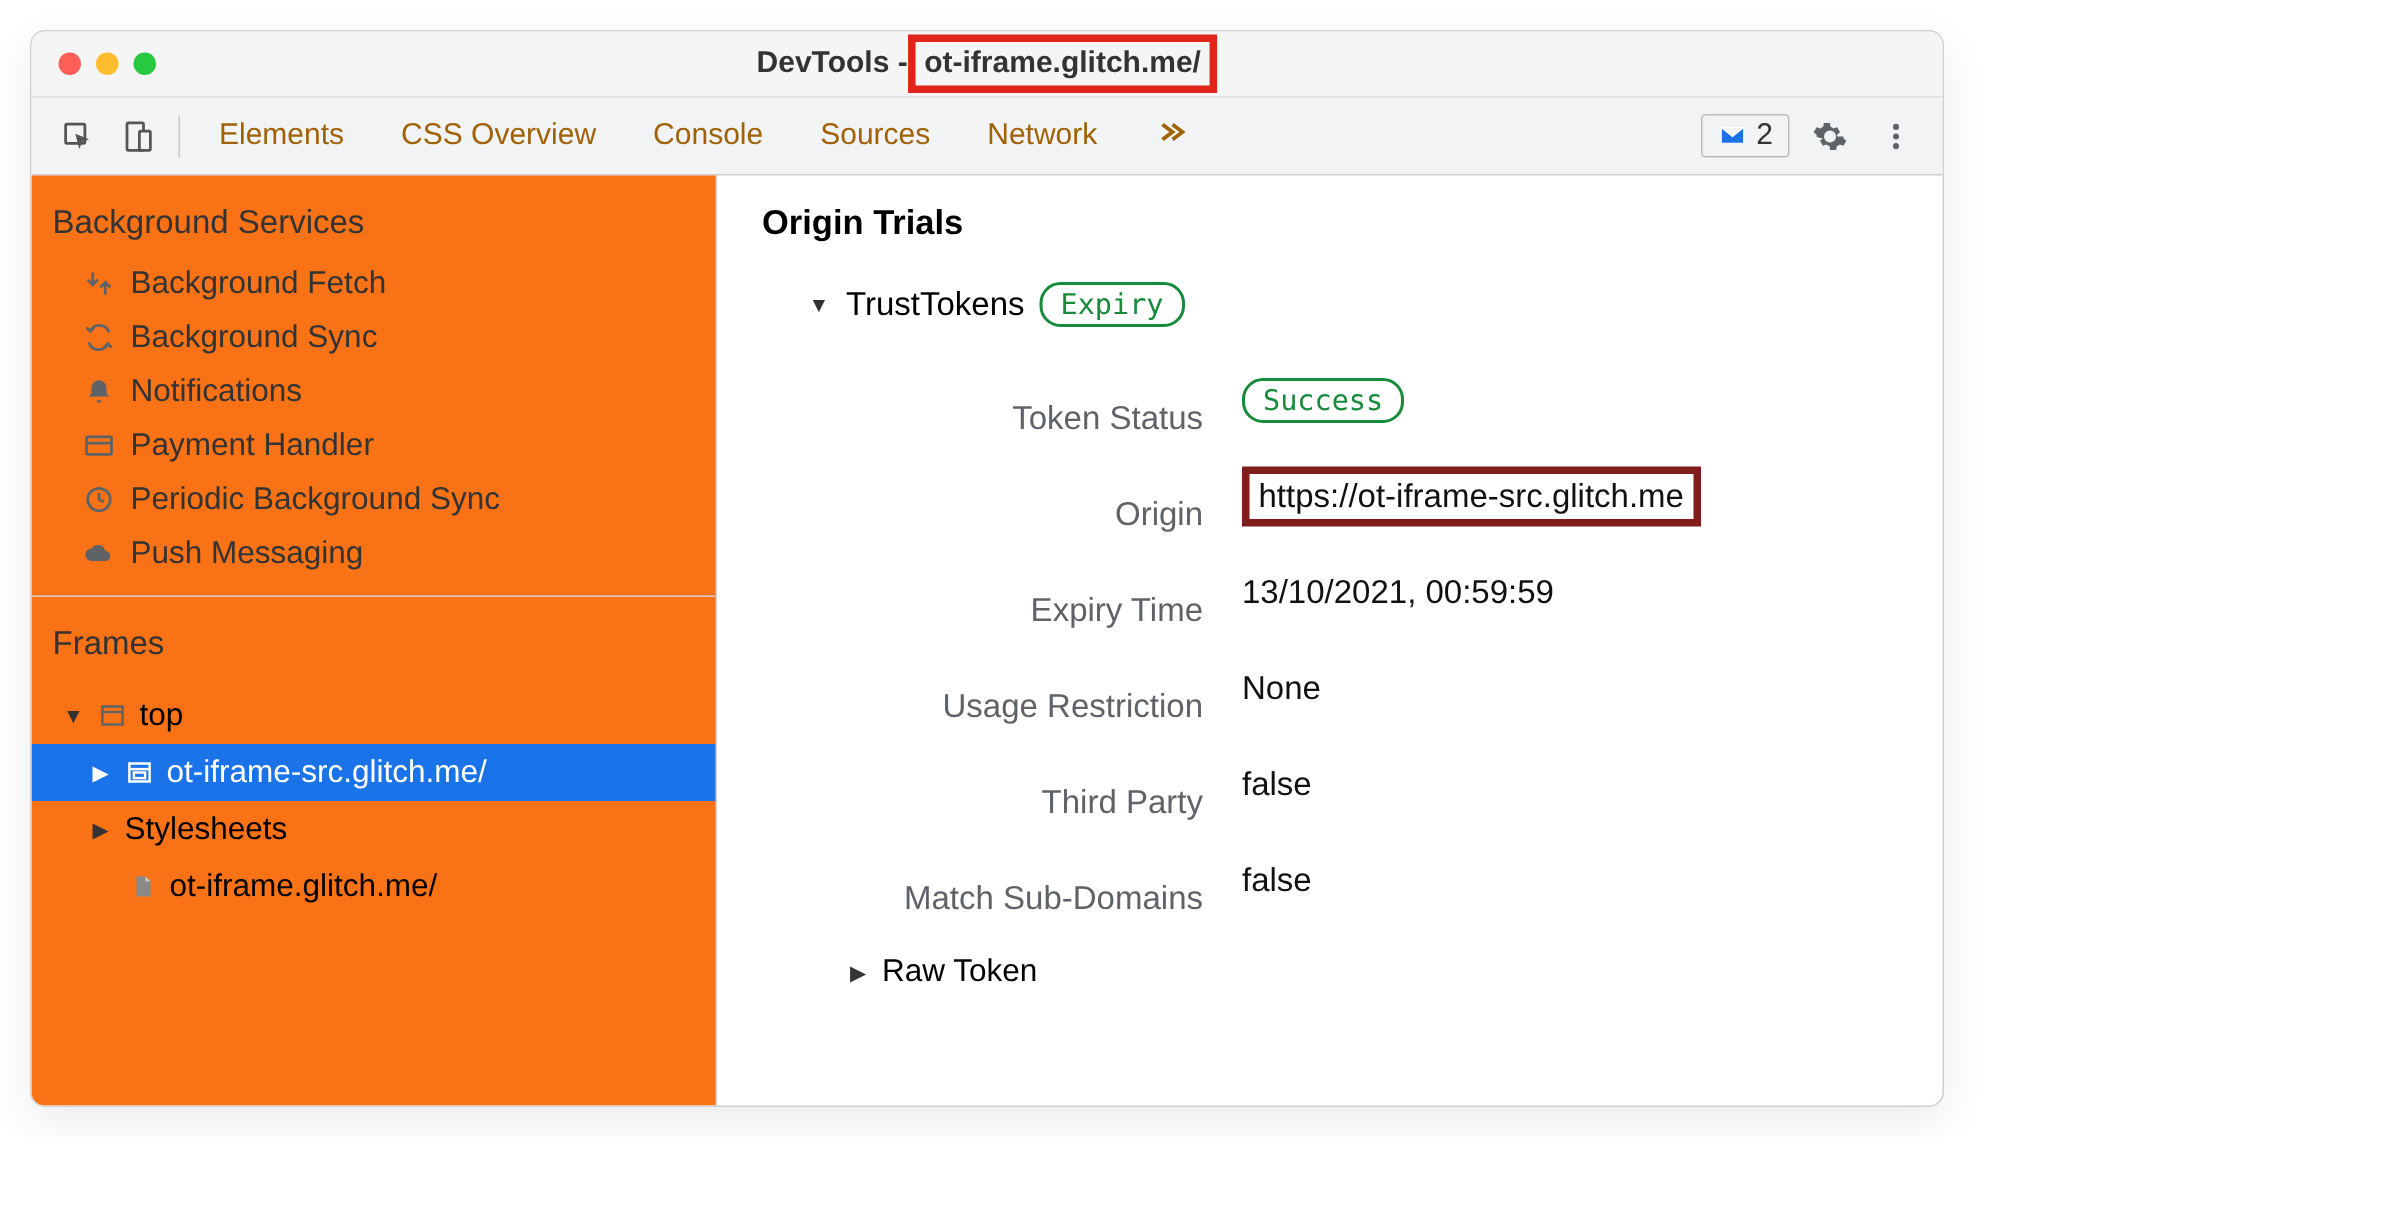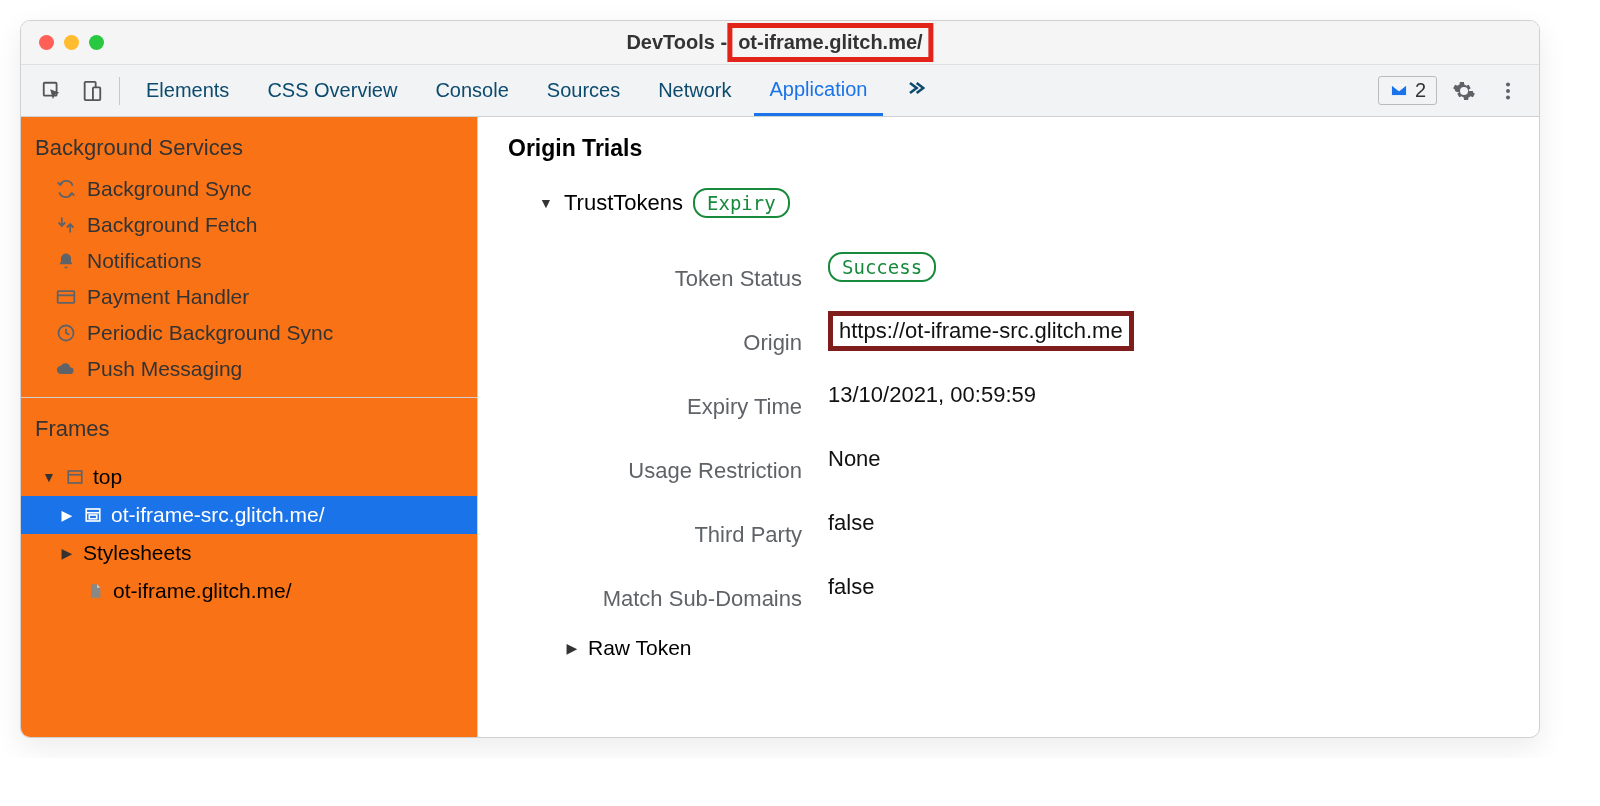--- a/index.html
+++ b/index.html
@@ -2,21 +2,21 @@
 <html><head>
 <meta charset="utf-8">
 <style>
   * { box-sizing: border-box; margin: 0; padding: 0; }
   body {
     font-family: -apple-system, BlinkMacSystemFont, "Segoe UI", Helvetica, Arial, sans-serif;
     background: #fff;
     padding: 20px;
   }
   .window {
-    width: 1520px;
+    width: 1276px;
     border: 1px solid #d0d0d0;
     border-radius: 10px;
     overflow: hidden;
     background: #fff;
     box-shadow: 0 10px 30px rgba(0,0,0,0.08);
   }
   .titlebar {
     height: 44px;
     background: #f5f5f5;
     display: flex;
@@ -57,21 +57,21 @@
     padding: 0 14px;
     gap: 0;
   }
   .tool-icons { display:flex; align-items:center; gap: 6px; }
   .tool-icon { width: 34px; height: 34px; display:flex; align-items:center; justify-content:center; color: #555; }
   .vdiv { width:1px; height:28px; background:#c8c8c8; margin: 0 10px; }
   .tabs { display:flex; align-items:center; gap: 6px; flex:1; }
   .tab {
     padding: 12px 16px;
     font-size: 20px;
-    color: #0c4a6e;
+    color: #a16207;
     cursor: default;
     white-space: nowrap;
   }
   .tab.active {
     color: #1a73e8;
     border-bottom: 3px solid #1a73e8;
     margin-bottom: -1px;
   }
   .toolbar-right { display:flex; align-items:center; gap: 10px; margin-left:auto; }
   .issues-badge {
@@ -170,21 +170,20 @@
           </svg>
       </div>
     </div>
     <div class="vdiv"></div>
     <div class="tabs">
       <div class="tab">Elements</div>
       <div class="tab">CSS Overview</div>
       <div class="tab">Console</div>
       <div class="tab">Sources</div>
       <div class="tab">Network</div>
-      <div class="tab active">Application</div>
       <div class="tab">
         <svg width="20" height="20" viewBox="0 0 24 24" fill="none" stroke="currentColor" stroke-width="3">
             <path d="M6 6 L14 12 L6 18"></path>
             <path d="M14 6 L22 12 L14 18"></path>
           </svg>
       </div>
     </div>
     <div class="toolbar-right">
       <div class="issues-badge">
         <svg width="20" height="18" viewBox="0 0 24 24" fill="currentColor">
@@ -208,34 +207,34 @@
   </div>
 
   <div class="body">
 
     <div class="sidebar">
       <div class="section">
         <div class="section-title">Background Services</div>
         <div class="tree-item">
           <span class="tree-icon">
               <svg width="20" height="20" viewBox="0 0 24 24" fill="none" stroke="currentColor" stroke-width="2.2">
+                <path d="M7 3 L7 13 M3 9 L7 13 L11 9"></path>
+                <path d="M17 21 L17 11 M13 15 L17 11 L21 15"></path>
+              </svg>
+            </span>
+          <span>Background Fetch</span>
+        </div>
+        <div class="tree-item">
+          <span class="tree-icon">
+              <svg width="20" height="20" viewBox="0 0 24 24" fill="none" stroke="currentColor" stroke-width="2.2">
                 <path d="M20 8 A8 8 0 0 0 5 7 M4 16 A8 8 0 0 0 19 17"></path>
                 <path d="M2 4 L5 7 L8 4 M22 20 L19 17 L16 20"></path>
               </svg>
             </span>
           <span>Background Sync</span>
-        </div>
-        <div class="tree-item">
-          <span class="tree-icon">
-              <svg width="20" height="20" viewBox="0 0 24 24" fill="none" stroke="currentColor" stroke-width="2.2">
-                <path d="M7 3 L7 13 M3 9 L7 13 L11 9"></path>
-                <path d="M17 21 L17 11 M13 15 L17 11 L21 15"></path>
-              </svg>
-            </span>
-          <span>Background Fetch</span>
         </div>
         <div class="tree-item">
           <span class="tree-icon">
               <svg width="20" height="20" viewBox="0 0 24 24" fill="currentColor">
                 <path d="M12 3a6 6 0 00-6 6v4l-2 3h16l-2-3V9a6 6 0 00-6-6zm-2 16a2 2 0 104 0h-4z"></path>
               </svg>
             </span>
           <span>Notifications</span>
         </div>
         <div class="tree-item">

